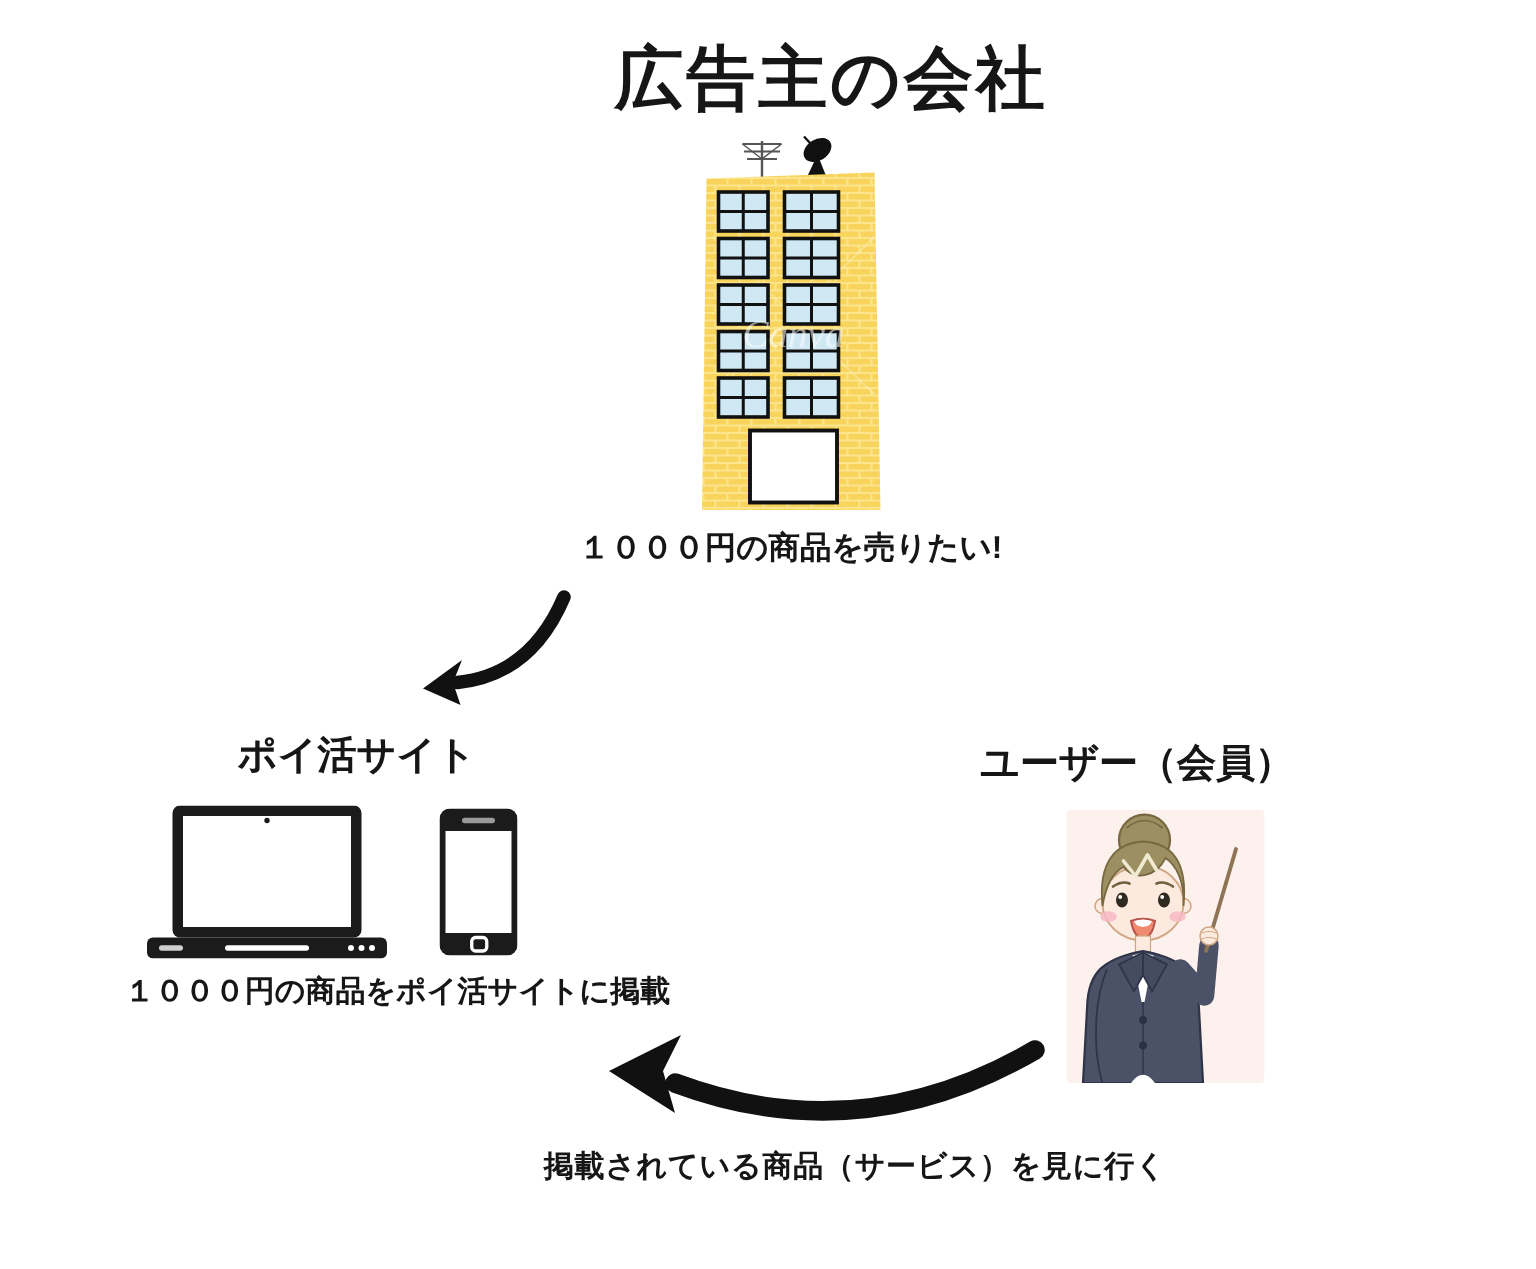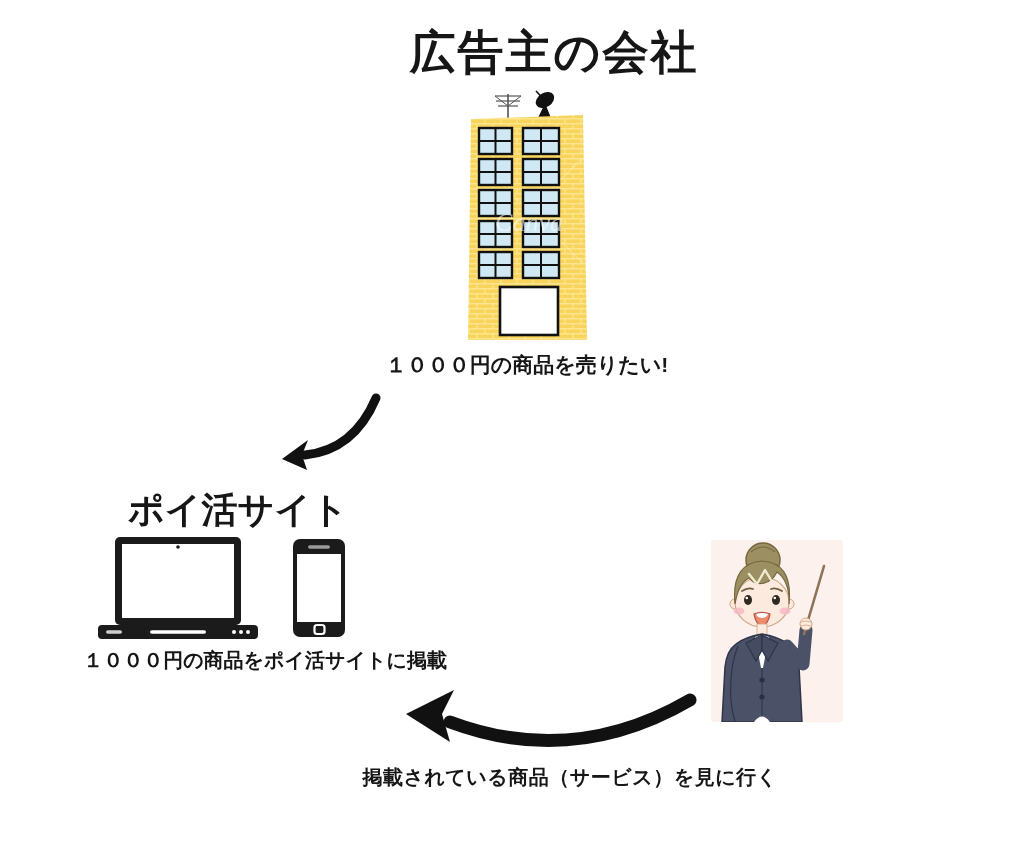--- a/index.html
+++ b/index.html
@@ -18,21 +18,21 @@
   .title {
     top:22px; left:510px;
     font-size:46px; font-weight:900; letter-spacing:2px;margin-left:44px;
   }
   .caption { font-weight:700; }
   .caption-sell  { top:351px; left:527px; font-size:21px; }
   .caption-list  { top:647px; left:249px; font-size:20px;margin-left:16px; }
   .caption-visit { top:764px; left:570px; font-size:20px; letter-spacing:0.5px; }
 
   .section-label { font-weight:900; }
-  .label-pointsite { top:486px; left:238px; font-size:36px; }
+  .label-pointsite { top:486px; left:238px; font-size:26px; }
   .label-user      { top:491px; left:758px; font-size:26px; }
 
   .building-wrap { top:88px;  left:465px; width:130px; height:255px; }
   .laptop-wrap   { top:537px; left:98px;  width:160px; height:102px; }
   .phone-wrap    { top:539px; left:293px; width:52px;  height:98px; }
   .woman-wrap    { top:540px; left:711px; width:132px; height:182px; }
   .arrow1-wrap   { top:392px; left:272px; width:120px; height:80px; }
   .arrow2-wrap   { top:684px; left:398px; width:300px; height:78px; }
 
   svg { display:block; }
@@ -129,20 +129,21 @@
     <svg width="52" height="98" viewBox="0 0 52 98">
       <rect x="0" y="0" width="52" height="98" rx="7" fill="#1B1B1B"></rect>
       <rect x="4" y="15" width="44" height="68" fill="#ffffff"></rect>
       <rect x="15" y="6.2" width="22" height="3.6" rx="1.8" fill="#9a9a9a"></rect>
       <rect x="21.5" y="86" width="10" height="9" rx="2.5" fill="none" stroke="#ffffff" stroke-width="2.2"></rect>
     </svg>
   </div>
 
   <div class="abs ctr caption caption-list">１０００円の商品をポイ活サイトに掲載</div>
 
+  <div class="abs ctr section-label label-user">ユーザー（会員）</div>
 
   <div class="abs woman-wrap">
     <svg width="132" height="182" viewBox="0 0 132 182">
       <rect x="0" y="0" width="132" height="182" rx="3" fill="#FCF1EC"></rect>
 
       <circle cx="52" cy="20" r="17" fill="#9C9063" stroke="#77683F" stroke-width="1.5"></circle>
       <path d="M40,12 Q52,2 64,12" stroke="#77683F" stroke-width="1.1" fill="none"></path>
 
       <circle cx="24" cy="64" r="5" fill="#FDEADF" stroke="#CFA683" stroke-width="1"></circle>
       <circle cx="78" cy="64" r="5" fill="#FDEADF" stroke="#CFA683" stroke-width="1"></circle>

